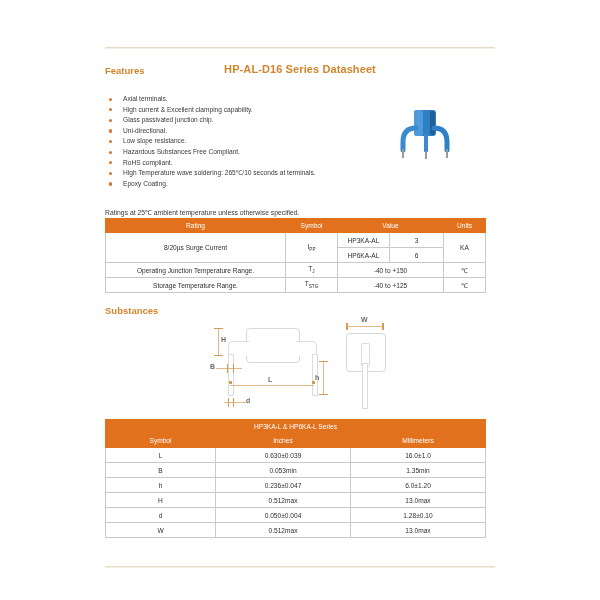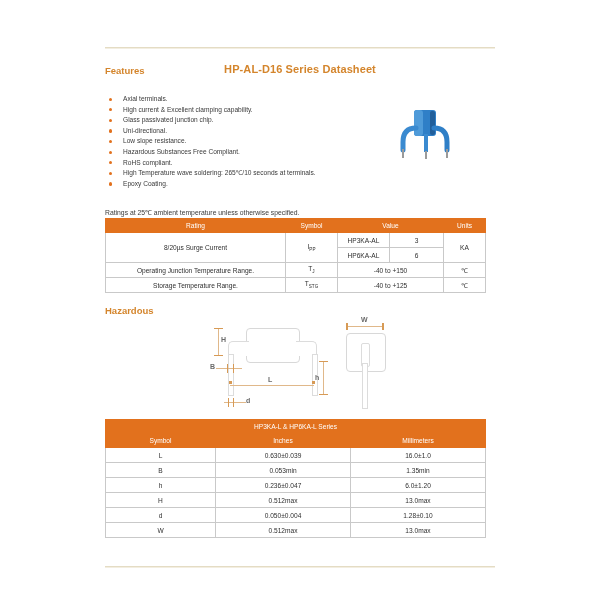--- a/index.html
+++ b/index.html
@@ -255,21 +255,21 @@
       </tr>
       <tr>
         <td>Storage Temperature Range.</td>
         <td><span>T</span><span class="sub">STG</span></td>
         <td colspan="2">-40 to +125</td>
         <td>℃</td>
       </tr>
     </tbody>
   </table>
 
-  <div class="section-heading heading-dimensions">Hazardous</div>
+  <div class="section-heading heading-dimensions">Substances</div>
 
   <div class="drawing">
 
     <div class="body-outline" style="left:36px; top:13px; width:52px; height:33px;"></div>
 
     <div class="lead" style="left:18px; top:26px; width:20px; height:14px; border-right:none; border-top-left-radius:5px; border-bottom-left-radius:0; border-bottom:none;"></div>
     <div class="lead" style="left:86px; top:26px; width:20px; height:14px; border-left:none; border-top-right-radius:5px; border-bottom:none;"></div>
     <div class="lead" style="left:18px; top:39px; width:4px; height:40px;"></div>
     <div class="lead" style="left:102px; top:39px; width:4px; height:40px;"></div>
 

